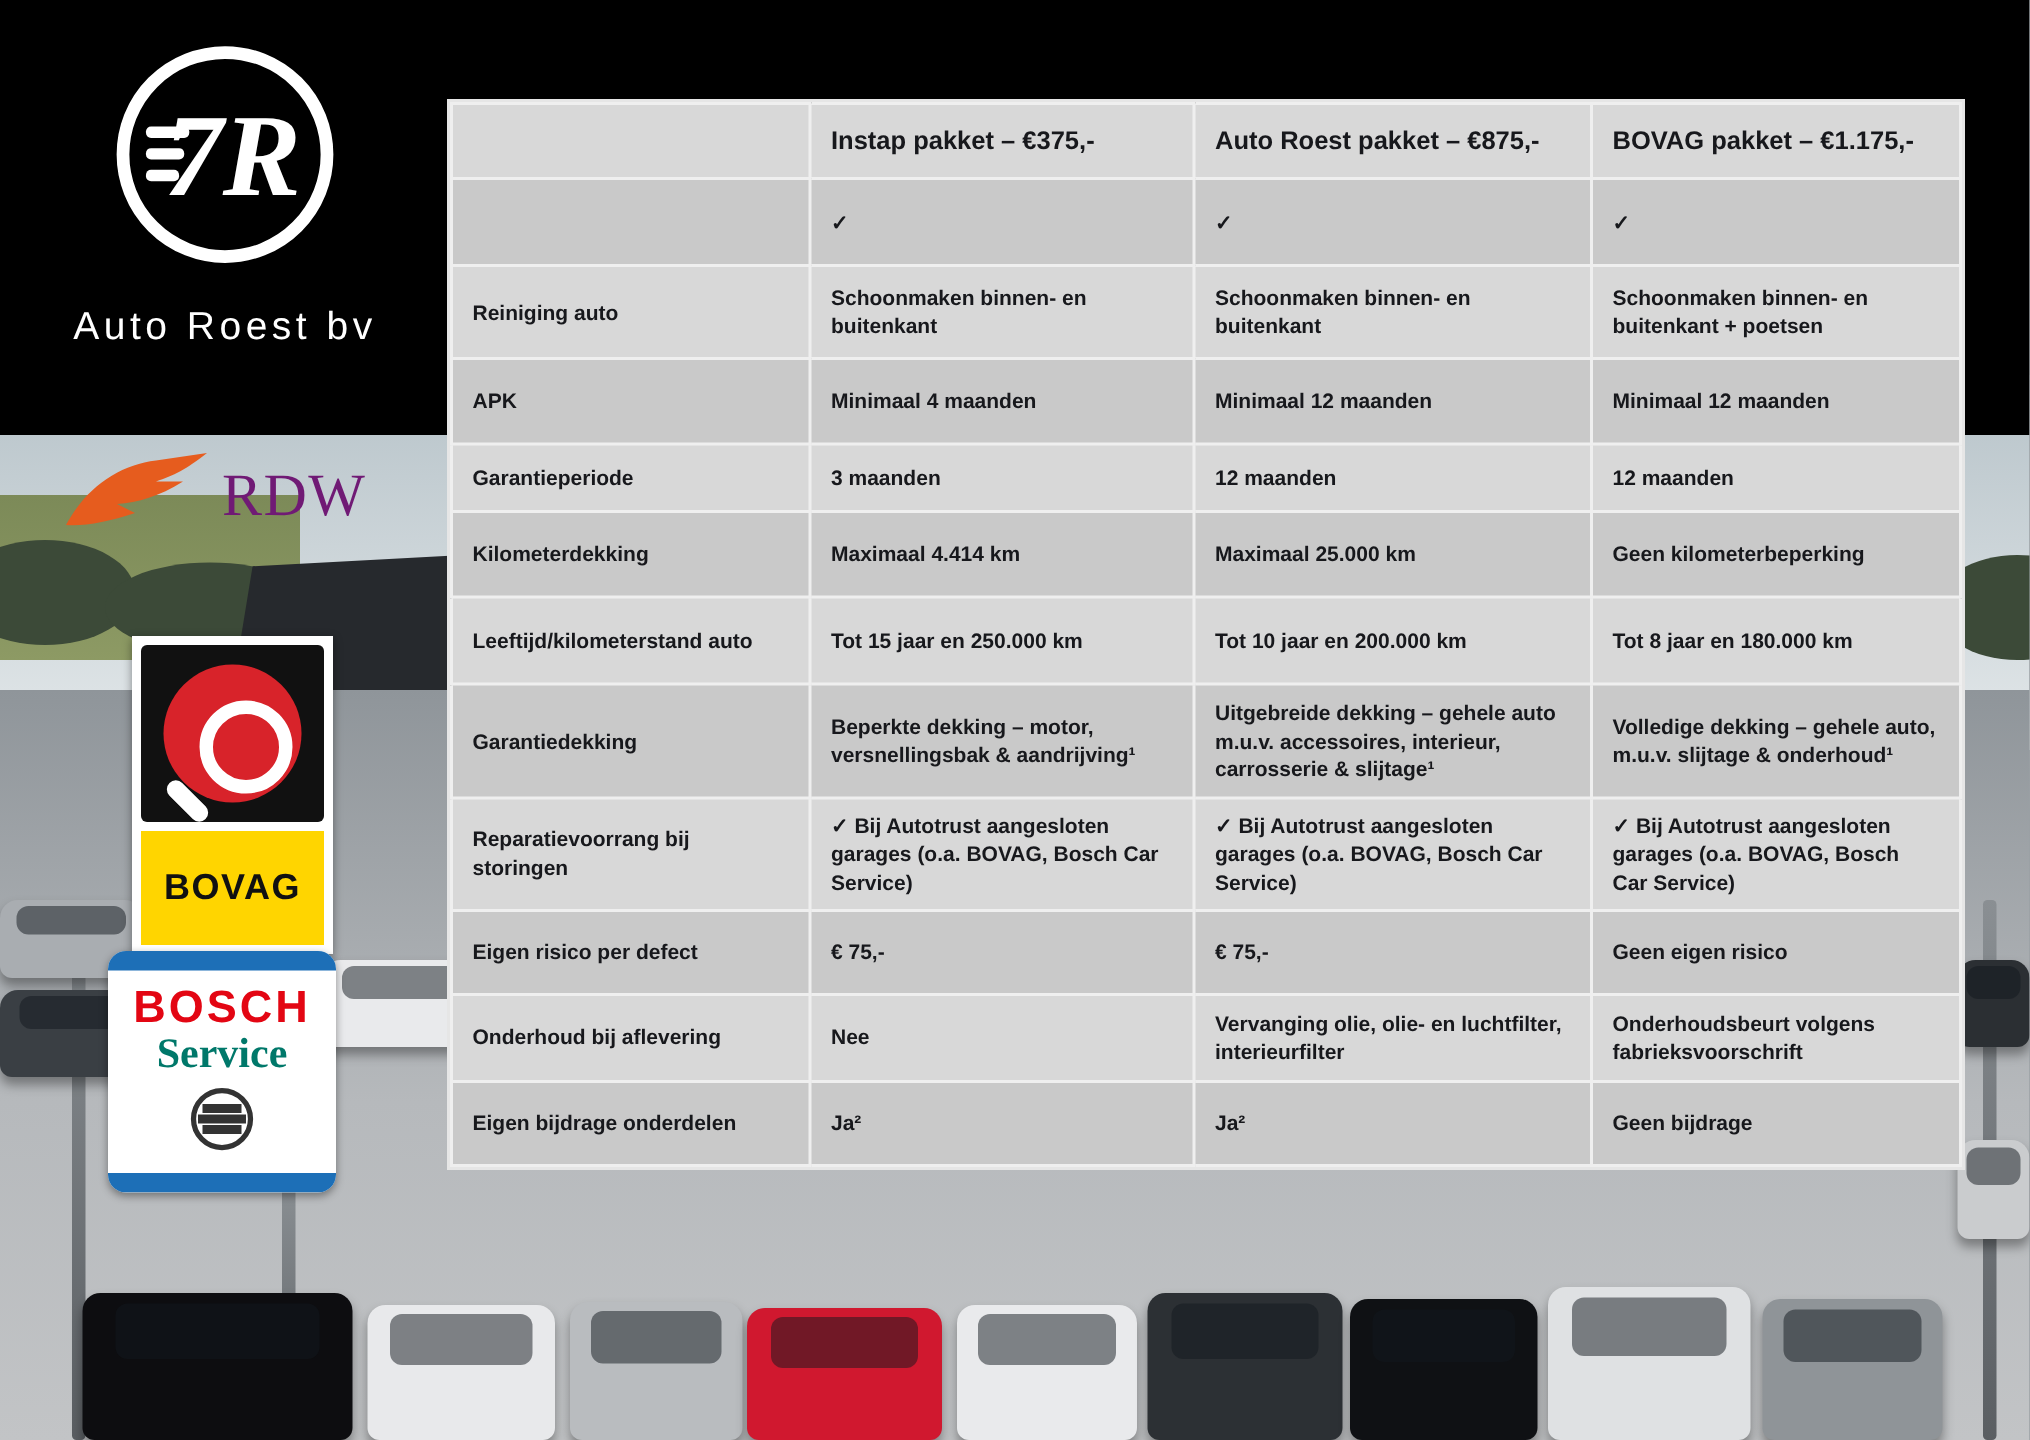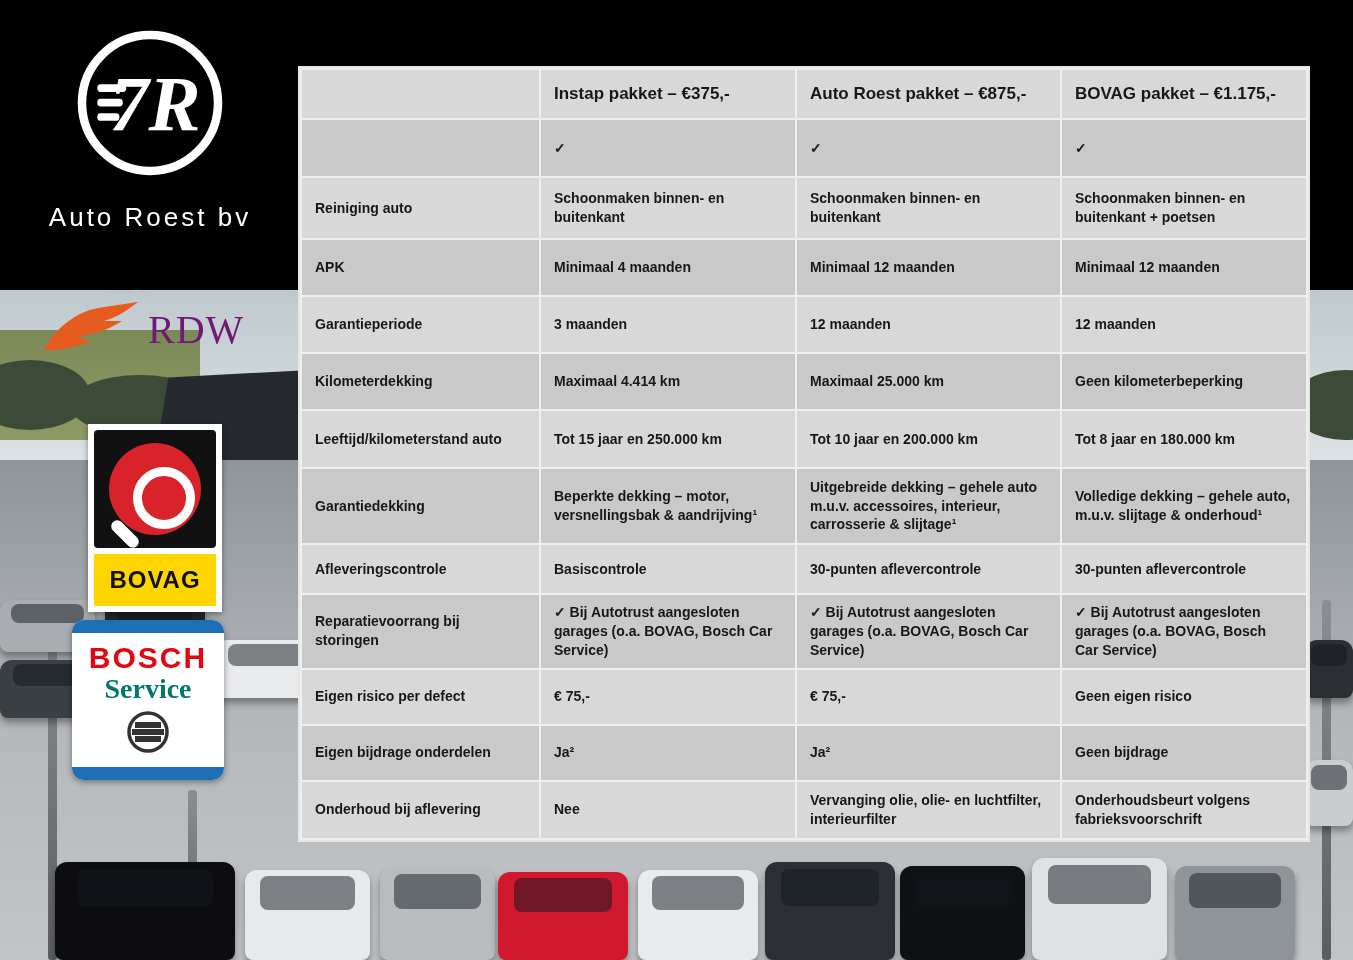--- a/index.html
+++ b/index.html
@@ -42,25 +42,25 @@
   
   .bovag{position:absolute;left:88px;top:424px;width:122px;background:#fff;
        padding:6px;box-shadow:0 2px 6px rgba(0,0,0,.4);}
   .bovag-top{position:relative;height:118px;background:#111;border-radius:4px;overflow:hidden;}
   .bovag-circle{position:absolute;left:50%;top:50%;width:92px;height:92px;margin:-46px 0 0 -46px;
        border-radius:50%;background:#d8232a;}
   .bovag-ring{position:absolute;left:50%;top:50%;width:44px;height:44px;margin:-22px 0 0 -22px;
        border-radius:50%;border:9px solid #fff;background:#d8232a;}
   .bovag-handle{position:absolute;left:14px;bottom:8px;width:34px;height:12px;background:#fff;
        transform:rotate(45deg);border-radius:6px;}
-  .bovag-bar{margin-top:6px;background:#ffd500;text-align:center;padding:12px 0;
+  .bovag-bar{margin-top:6px;background:#ffd500;text-align:center;padding:24px 0;
        font-weight:bold;font-size:24px;color:#111;letter-spacing:1px;}
 
   
-  .bosch{position:absolute;left:72px;top:620px;width:152px;background:#fff;
+  .bosch{position:absolute;left:72px;top:634px;width:152px;background:#fff;
        border-radius:12px;box-shadow:0 2px 6px rgba(0,0,0,.4);overflow:hidden;text-align:center;}
   .bosch-bar{height:13px;background:#1d6fb7;}
   .bosch-name{font-size:30px;font-weight:bold;color:#e30613;letter-spacing:2px;margin-top:8px;}
   .bosch-service{font-family:"Liberation Serif",serif;font-size:28px;color:#00786a;
        font-weight:bold;margin-top:-2px;}
   .bosch-emblem{margin:4px auto 8px;}
 
   
   table.pkg{position:absolute;left:300px;top:68px;width:1006px;border-collapse:collapse;
        table-layout:fixed;box-shadow:0 0 0 2px #e6e6e6;}
@@ -178,21 +178,21 @@
       <td>Schoonmaken binnen- en buitenkant</td>
       <td>Schoonmaken binnen- en buitenkant</td>
       <td>Schoonmaken binnen- en buitenkant + poetsen</td>
     </tr>
     <tr style="height:57px">
       <td>APK</td>
       <td>Minimaal 4 maanden</td>
       <td>Minimaal 12 maanden</td>
       <td>Minimaal 12 maanden</td>
     </tr>
-    <tr style="height:57px">
+    <tr style="height:45px">
       <td>Garantieperiode</td>
       <td>3 maanden</td>
       <td>12 maanden</td>
       <td>12 maanden</td>
     </tr>
     <tr style="height:57px">
       <td>Kilometerdekking</td>
       <td>Maximaal 4.414 km</td>
       <td>Maximaal 25.000 km</td>
       <td>Geen kilometerbeperking</td>
@@ -202,44 +202,38 @@
       <td>Tot 15 jaar en 250.000 km</td>
       <td>Tot 10 jaar en 200.000 km</td>
       <td>Tot 8 jaar en 180.000 km</td>
     </tr>
     <tr style="height:76px">
       <td>Garantiedekking</td>
       <td>Beperkte dekking – motor, versnellingsbak &amp; aandrijving¹</td>
       <td>Uitgebreide dekking – gehele auto m.u.v. accessoires, interieur, carrosserie &amp; slijtage¹</td>
       <td>Volledige dekking – gehele auto, m.u.v. slijtage &amp; onderhoud¹</td>
     </tr>
-    <tr style="height:50px">
-      <td>Afleveringscontrole</td>
-      <td>Basiscontrole</td>
-      <td>30-punten aflevercontrole</td>
-      <td>30-punten aflevercontrole</td>
-    </tr>
     <tr style="height:74px">
       <td>Reparatievoorrang bij storingen</td>
       <td>✓ Bij Autotrust aangesloten garages (o.a. BOVAG, Bosch Car Service)</td>
       <td>✓ Bij Autotrust aangesloten garages (o.a. BOVAG, Bosch Car Service)</td>
       <td>✓ Bij Autotrust aangesloten garages (o.a. BOVAG, Bosch Car Service)</td>
     </tr>
     <tr style="height:56px">
       <td>Eigen risico per defect</td>
       <td>€ 75,-</td>
       <td>€ 75,-</td>
       <td>Geen eigen risico</td>
     </tr>
+    <tr style="height:58px">
+      <td>Onderhoud bij aflevering</td>
+      <td>Nee</td>
+      <td>Vervanging olie, olie- en luchtfilter, interieurfilter</td>
+      <td>Onderhoudsbeurt volgens fabrieksvoorschrift</td>
+    </tr>
     <tr style="height:56px">
       <td>Eigen bijdrage onderdelen</td>
       <td>Ja²</td>
       <td>Ja²</td>
       <td>Geen bijdrage</td>
     </tr>
-    <tr style="height:58px">
-      <td>Onderhoud bij aflevering</td>
-      <td>Nee</td>
-      <td>Vervanging olie, olie- en luchtfilter, interieurfilter</td>
-      <td>Onderhoudsbeurt volgens fabrieksvoorschrift</td>
-    </tr>
   </tbody>
 </table>
 
 </body></html>

